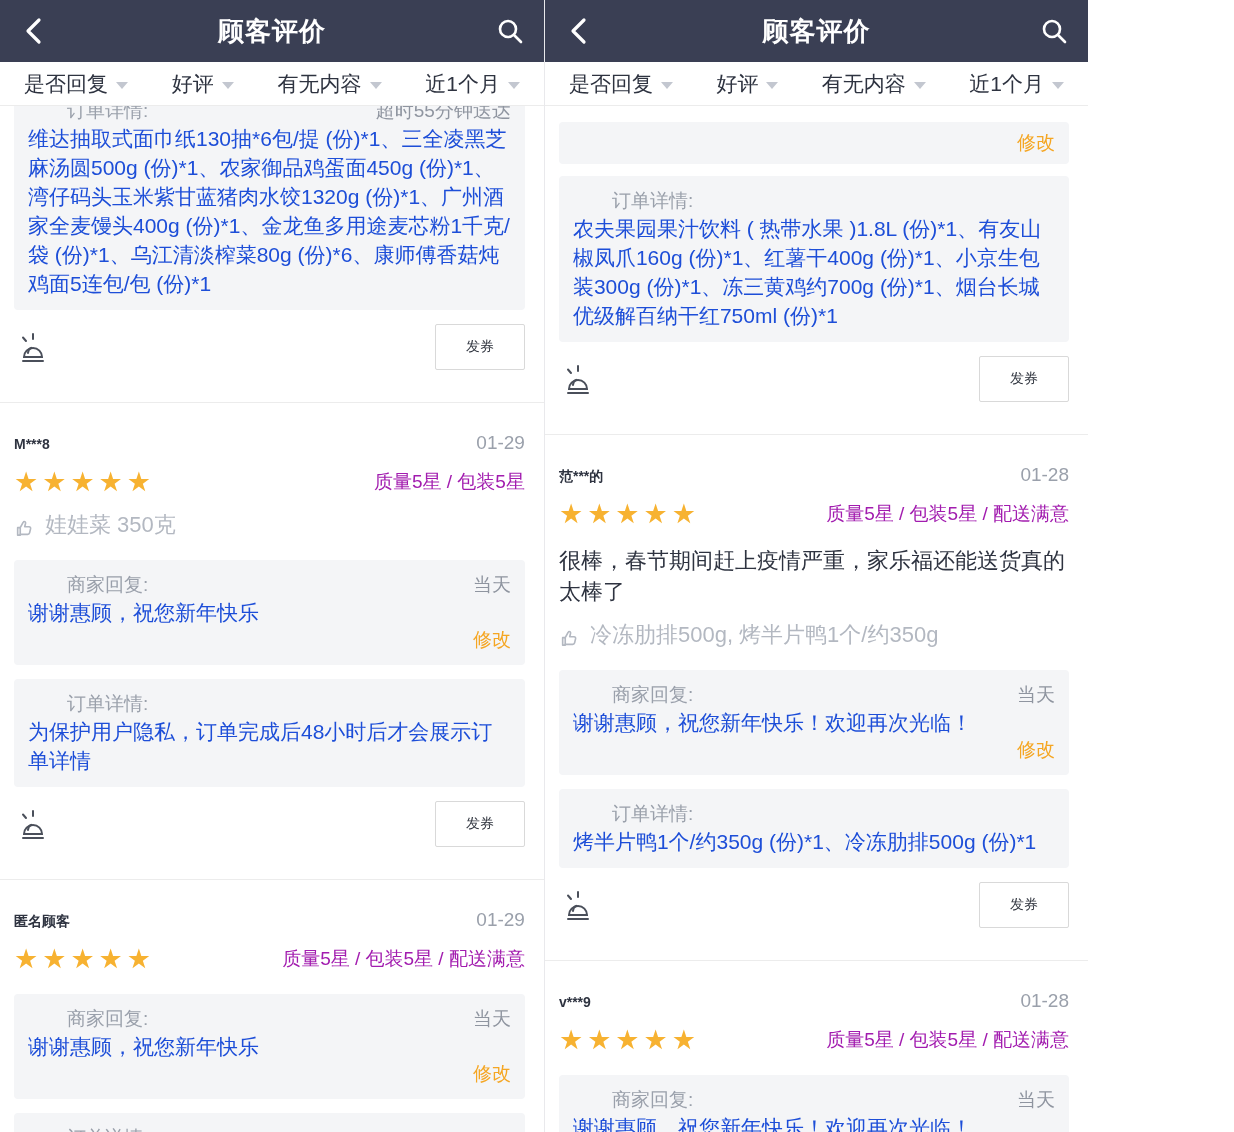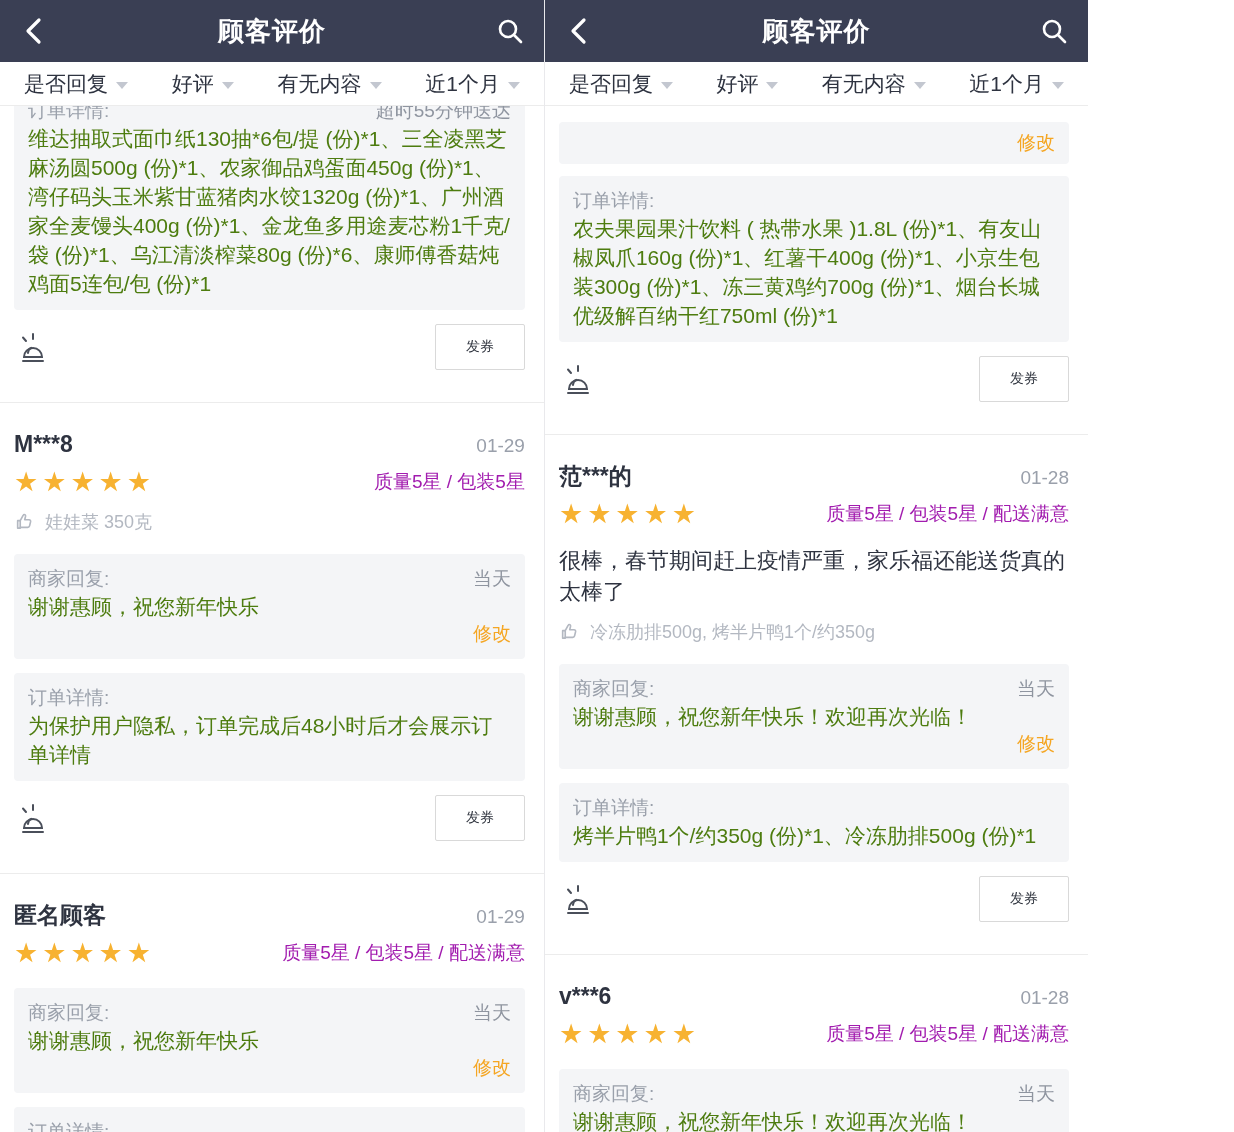--- a/index.html
+++ b/index.html
@@ -22,46 +22,46 @@
   .filter-item { display:flex; align-items:center; gap:8px; cursor:pointer; }
   .filter-label { font-size:21px; color:#2e3340; }
   .caret-down { width:0; height:0; border-left:6px solid transparent;
     border-right:6px solid transparent; border-top:7px solid #c3c7d0; margin-top:3px; }
 
   
   .content { height:1026px; overflow:hidden; background:#fff; }
 
   .gray-box { background:#f4f5f7; border-radius:4px; margin:0 19px 0 14px; padding:12px 14px; }
   .box-label-row { display:flex; justify-content:space-between; align-items:flex-start; }
-  .box-label { color:#9aa0ab; font-size:19px; line-height:26px; }
+  .box-label { color:#9aa0ab; font-size:19px; line-height:26px;margin-left:39px; }
   .box-right { color:#8f95a0; font-size:19px; line-height:26px; }
-  .box-text { color:#4d7c0f; font-size:21px; line-height:29px; margin-top:0; }
+  .box-text { color:#1d4ed8; font-size:21px; line-height:29px; margin-top:0; }
   .modify-link { display:block; text-align:right; color:#f5a623; font-size:19px;
     line-height:26px; cursor:pointer; }
 
   .action-row { display:flex; justify-content:space-between; align-items:center;
     margin:14px 19px 0 14px; }
   .alarm { width:38px; height:40px; cursor:pointer; }
   .coupon-btn { background:#fff; border:1px solid #d9d9d9; border-radius:2px;
     font-size:14px; color:#30353f; padding:9px 30px; cursor:pointer;
     font-family:inherit; height:46px; }
 
   .card-divider { border-top:1px solid #ececec; margin-top:32px; }
 
   .review-head { display:flex; justify-content:space-between; align-items:baseline;
     padding:28px 19px 0 14px; }
-  .reviewer-name { font-size:23px; font-weight:bold; color:#2e3340; line-height:26px; }
+  .reviewer-name { font-size:14px; font-weight:bold; color:#2e3340; line-height:26px; }
   .review-date { font-size:19px; color:#9aa0ab; }
   .stars-row { display:flex; justify-content:space-between; align-items:center;
     padding:10px 19px 0 14px; }
   .stars { color:#f7b231; font-size:27px; letter-spacing:4px; line-height:30px; }
   .rating-text { color:#a21caf; font-size:19px; }
   .review-text { padding:16px 19px 0 14px; color:#2e3340; font-size:22px; line-height:31px; }
-  .tag-row { display:flex; align-items:center; gap:9px; padding:13px 19px 0 14px;
-    color:#b3b8c1; font-size:18px; cursor:pointer; }
+  .tag-row { display:flex; align-items:flex-end; gap:9px; padding:13px 19px 0 14px;
+    color:#b3b8c1; font-size:22px; cursor:pointer; }
   .thumb-icon { width:22px; height:22px; flex:none; }
 
   .mt20 { margin-top:20px; } .mt14 { margin-top:14px; } .mt12 { margin-top:12px; }
 
   .partial-top-box { margin-top:-20px; }
   .remnant-box { margin-top:16px; padding:8px 14px; }
 </style>
 </head>
 <body>
 
@@ -308,21 +308,21 @@
                 <path d="M12 14l-3-3.5"></path>
               </svg>
           </span>
           <button class="coupon-btn">发券</button>
         </div>
         <div class="card-divider"></div>
       </div>
 
       <div>
         <div class="review-head">
-          <span class="reviewer-name">v***6</span>
+          <span class="reviewer-name">v***9</span>
           <span class="review-date">01-28</span>
         </div>
         <div class="stars-row">
           <span class="stars">★★★★★</span>
           <span class="rating-text">质量5星 / 包装5星 / 配送满意</span>
         </div>
         <div class="gray-box mt20">
           <div class="box-label-row">
             <span class="box-label">商家回复:</span>
             <span class="box-right">当天</span>

